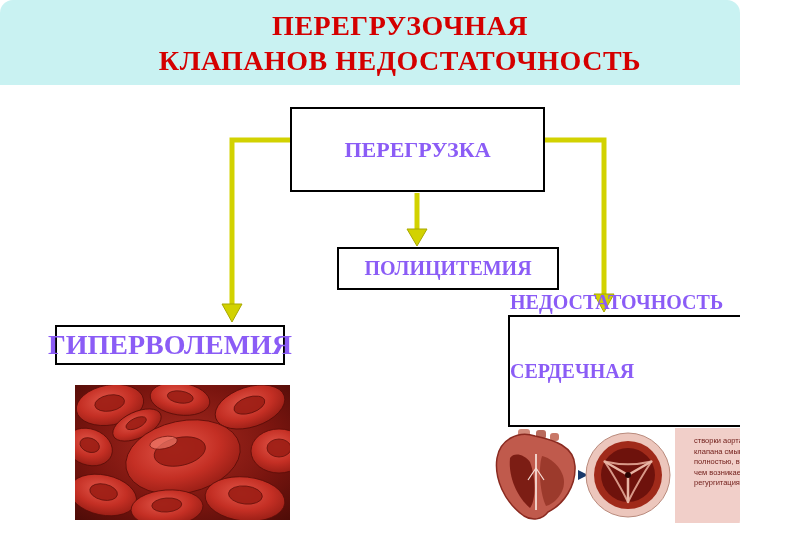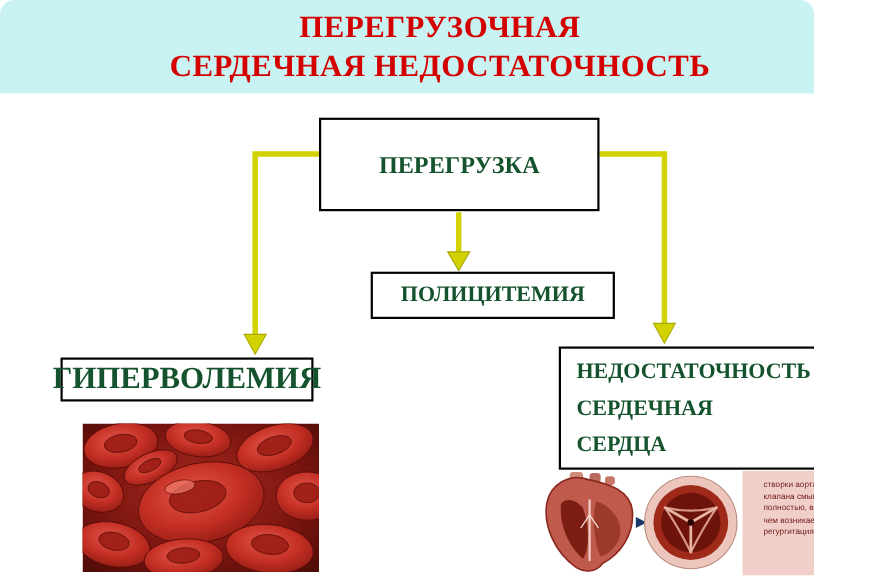--- a/index.html
+++ b/index.html
@@ -35,34 +35,34 @@
     position: absolute;
     left: 0; top: 0;
     width: 800px; height: 533px;
     pointer-events: none;
   }
   .box {
     position: absolute;
     background: #ffffff;
     border: 2px solid var(--box-border, #000000);
     font-weight: bold;
-    color: #14532d;
+    color: #8b5cf6;
     display: flex;
     flex-direction: column;
     justify-content: center;
     align-items: center;
     text-align: center;
   }
   #box-root   { left: 290px; top: 107px; width: 255px; height: 85px; font-size: 22px; line-height: 1.5; }
   #box-poly   { left: 298px; top: 247px; width: 222px; height: 43px; font-size: 20px; margin-left: 39px; }
   #box-hyper  { left: 55px;  top: 325px; width: 230px; height: 40px; font-size: 28px; }
   #box-valve  {
     left: 508px; top: 315px; width: 268px; height: 112px;
     font-size: 20px; line-height: 1.65;
-    align-items: flex-start; text-align: left; padding-left: 14px;
+    align-items: flex-start; text-align: left;  gap: 36px;
   }
   figure.blood-figure {
     position: absolute;
     left: 75px; top: 385px;
     width: 215px; height: 135px;
   }
   figure.heart-figure {
     position: absolute;
     left: 490px; top: 428px;
     width: 290px; height: 95px;
@@ -80,21 +80,21 @@
   }
   svg { display: block; }
 </style>
 </head>
 <body>
 
 <div class="slide">
 
   <header class="title-banner">
     <div class="title-line">ПЕРЕГРУЗОЧНАЯ</div>
-    <div class="title-line">СЕРДЕЧНАЯ НЕДОСТАТОЧНОСТЬ</div>
+    <div class="title-line">КЛАПАНОВ НЕДОСТАТОЧНОСТЬ</div>
   </header>
 
   <svg class="arrows" viewBox="0 0 800 533" xmlns="http://www.w3.org/2000/svg">
 
     <g>
       <polyline points="291,140 232,140 232,306" fill="none" stroke="var(--arrow,#d2d200)" stroke-width="5"></polyline>
       <polygon points="222,304 242,304 232,322" fill="var(--arrow,#d2d200)" stroke="var(--arrow-edge,#a8a800)" stroke-width="1"></polygon>
     </g>
 
     <g>

